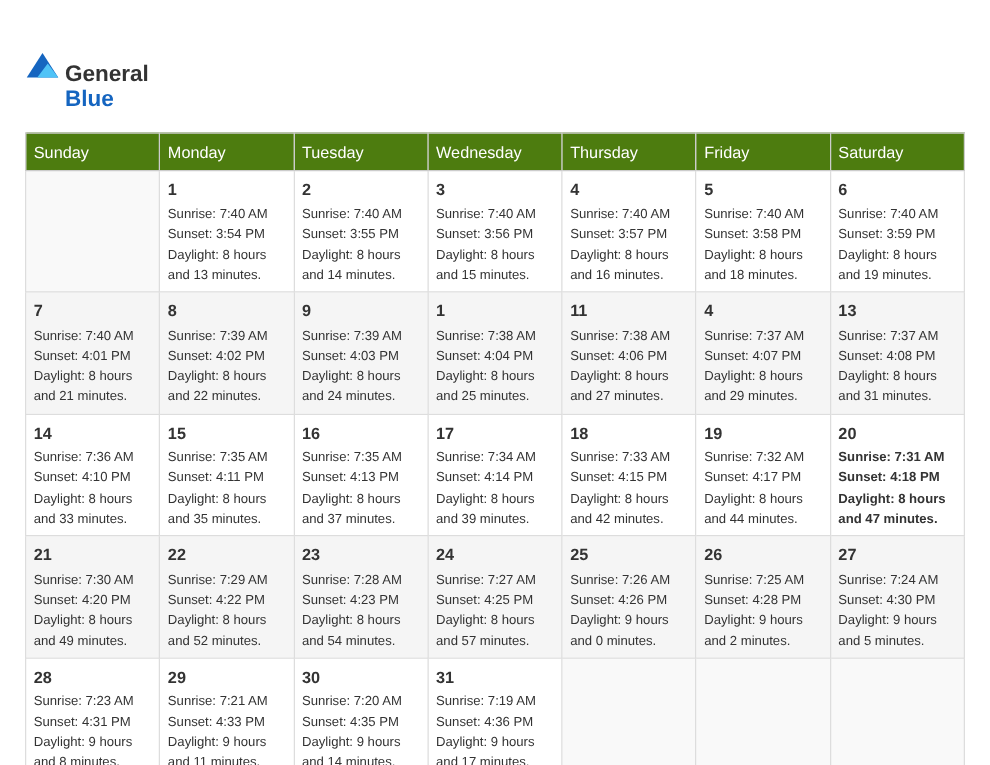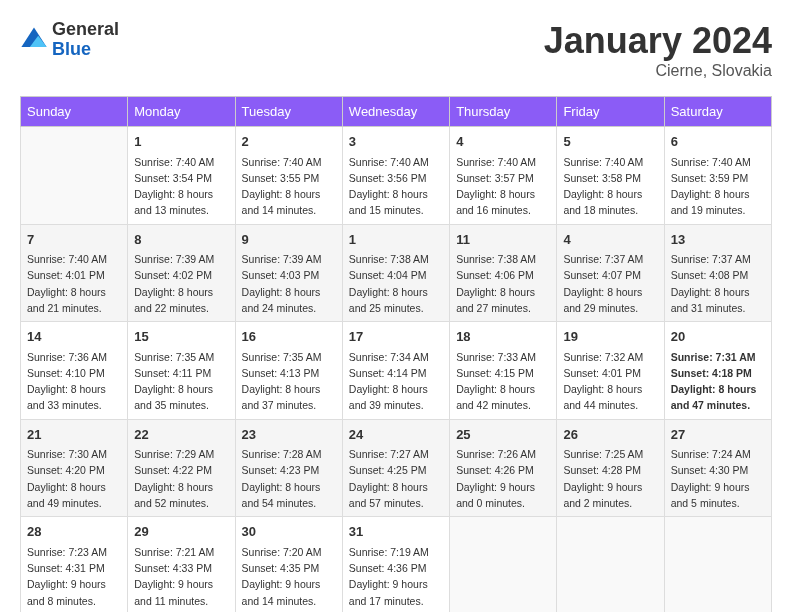--- a/index.html
+++ b/index.html
@@ -20,21 +20,21 @@
       display: flex;
       align-items: center;
     }
     .logo-text {
       display: flex;
       flex-direction: column;
       font-size: 18px;
       font-weight: bold;
       line-height: 1.1;
     }
-    .logo-general { color: #333; }
+    .logo-general { color: #333; margin-top: 30px; }
     .logo-blue { color: #1565c0; }
     .logo-icon {
       width: 28px;
       height: 28px;
       margin-right: 4px;
     }
     .title-block {
       text-align: right;
     }
     .month-title {
@@ -45,21 +45,21 @@
     .location {
       font-size: 16px;
       color: #555;
     }
     table {
       width: 100%;
       border-collapse: collapse;
       font-size: 11px;
     }
     thead tr th {
-      background-color: #8b5cf6;
+      background-color: #4d7c0f;
       color: #fff;
       padding: 7px 6px;
       text-align: left;
       font-size: 13px;
       font-weight: normal;
       border: 1px solid #ccc;
     }
     tbody tr td {
       vertical-align: top;
       padding: 5px 6px;
@@ -97,24 +97,20 @@
   <div class="logo">
     <svg class="logo-icon" viewBox="0 0 40 40">
       <polygon points="20,2 38,30 2,30" fill="#1565c0"></polygon>
       <polygon points="26,14 38,30 14,30" fill="#4fc3f7"></polygon>
     </svg>
     <div class="logo-text">
       <span class="logo-general">General</span>
       <span class="logo-blue">Blue</span>
     </div>
   </div>
-  <div class="title-block">
-    <div class="month-title">January 2024</div>
-    <div class="location">Cierne, Slovakia</div>
-  </div>
 </div>
 
 <table>
   <thead>
     <tr>
     <th>Sunday</th>
         <th>Monday</th>
         <th>Tuesday</th>
         <th>Wednesday</th>
         <th>Thursday</th>
@@ -251,21 +247,21 @@
         <td>
           <span class="day-number">18</span>
           <div class="day-info" style="white-space: pre-line;">Sunrise: 7:33 AM
 Sunset: 4:15 PM
 Daylight: 8 hours
 and 42 minutes.</div>
         </td>
         <td>
           <span class="day-number">19</span>
           <div class="day-info" style="white-space: pre-line;">Sunrise: 7:32 AM
-Sunset: 4:01 PM
+Sunset: 4:17 PM
 Daylight: 8 hours
 and 44 minutes.</div>
         </td>
         <td>
           <span class="day-number">20</span>
           <div class="day-info" style="white-space: pre-line; font-weight: bold;">Sunrise: 7:31 AM
 Sunset: 4:18 PM
 Daylight: 8 hours
 and 47 minutes.</div>
         </td>

